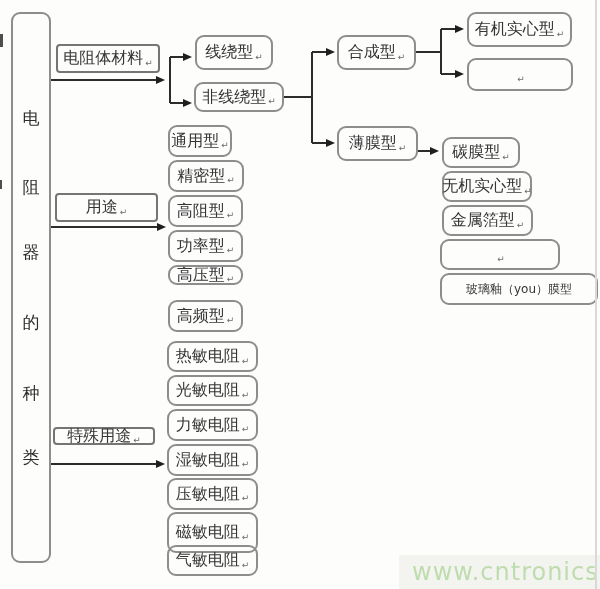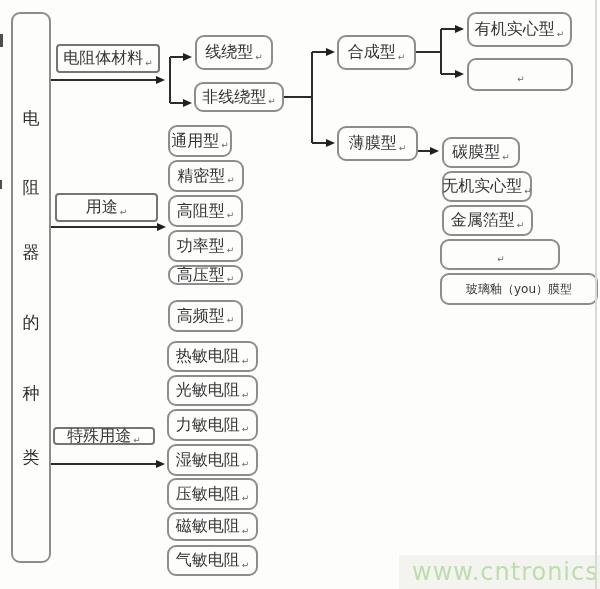--- a/index.html
+++ b/index.html
@@ -199,21 +199,21 @@
     <span class="ret">↵</span>
   </div>
   <div class="node round" style="left:167px; top:444px; width:91px; height:32px">
     <span>湿敏电阻</span>
     <span class="ret">↵</span>
   </div>
   <div class="node round" style="left:167px; top:478px; width:91px; height:32px">
     <span>压敏电阻</span>
     <span class="ret">↵</span>
   </div>
-  <div class="node round" style="left:167px; top:512px; width:91px; height:29px">
+  <div class="node round" style="left:167px; top:512px; width:91px; height:41px">
     <span>磁敏电阻</span>
     <span class="ret">↵</span>
   </div>
   <div class="node round" style="left:167px; top:545px; width:91px; height:31px">
     <span>气敏电阻</span>
     <span class="ret">↵</span>
   </div>
 
   <div class="watermark">www.cntronics.com</div>
 

